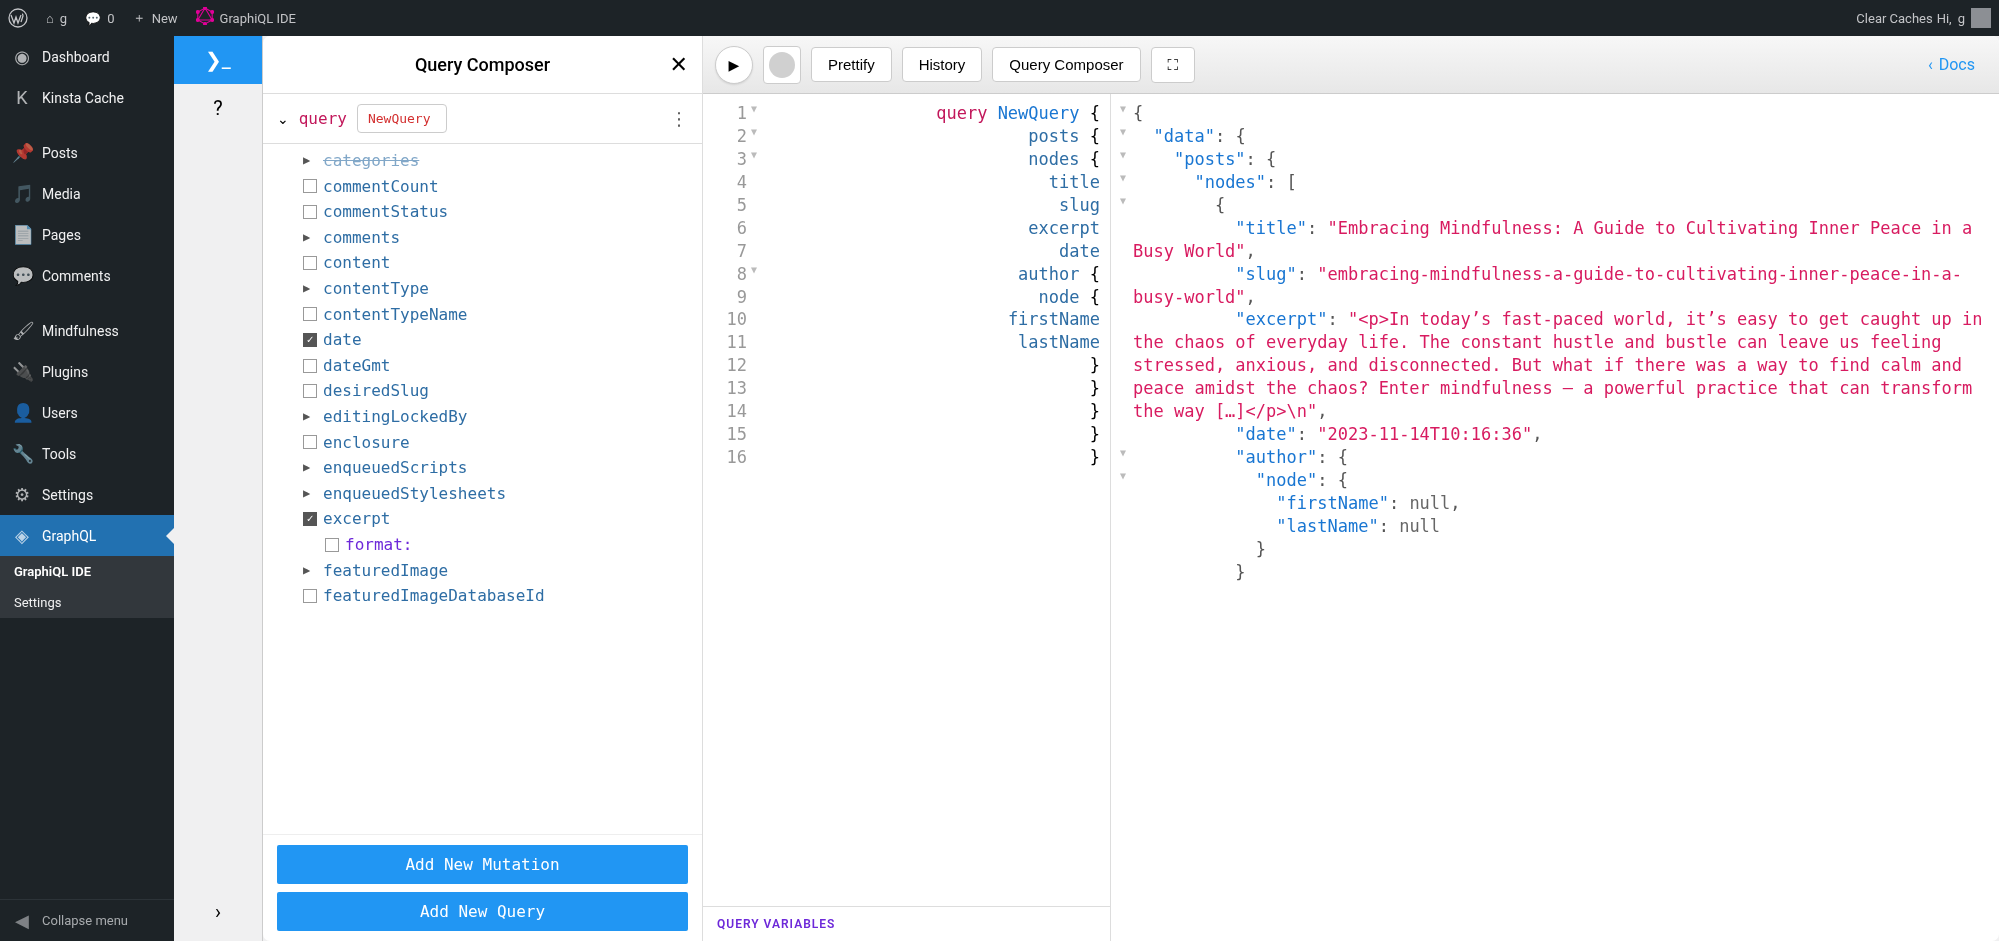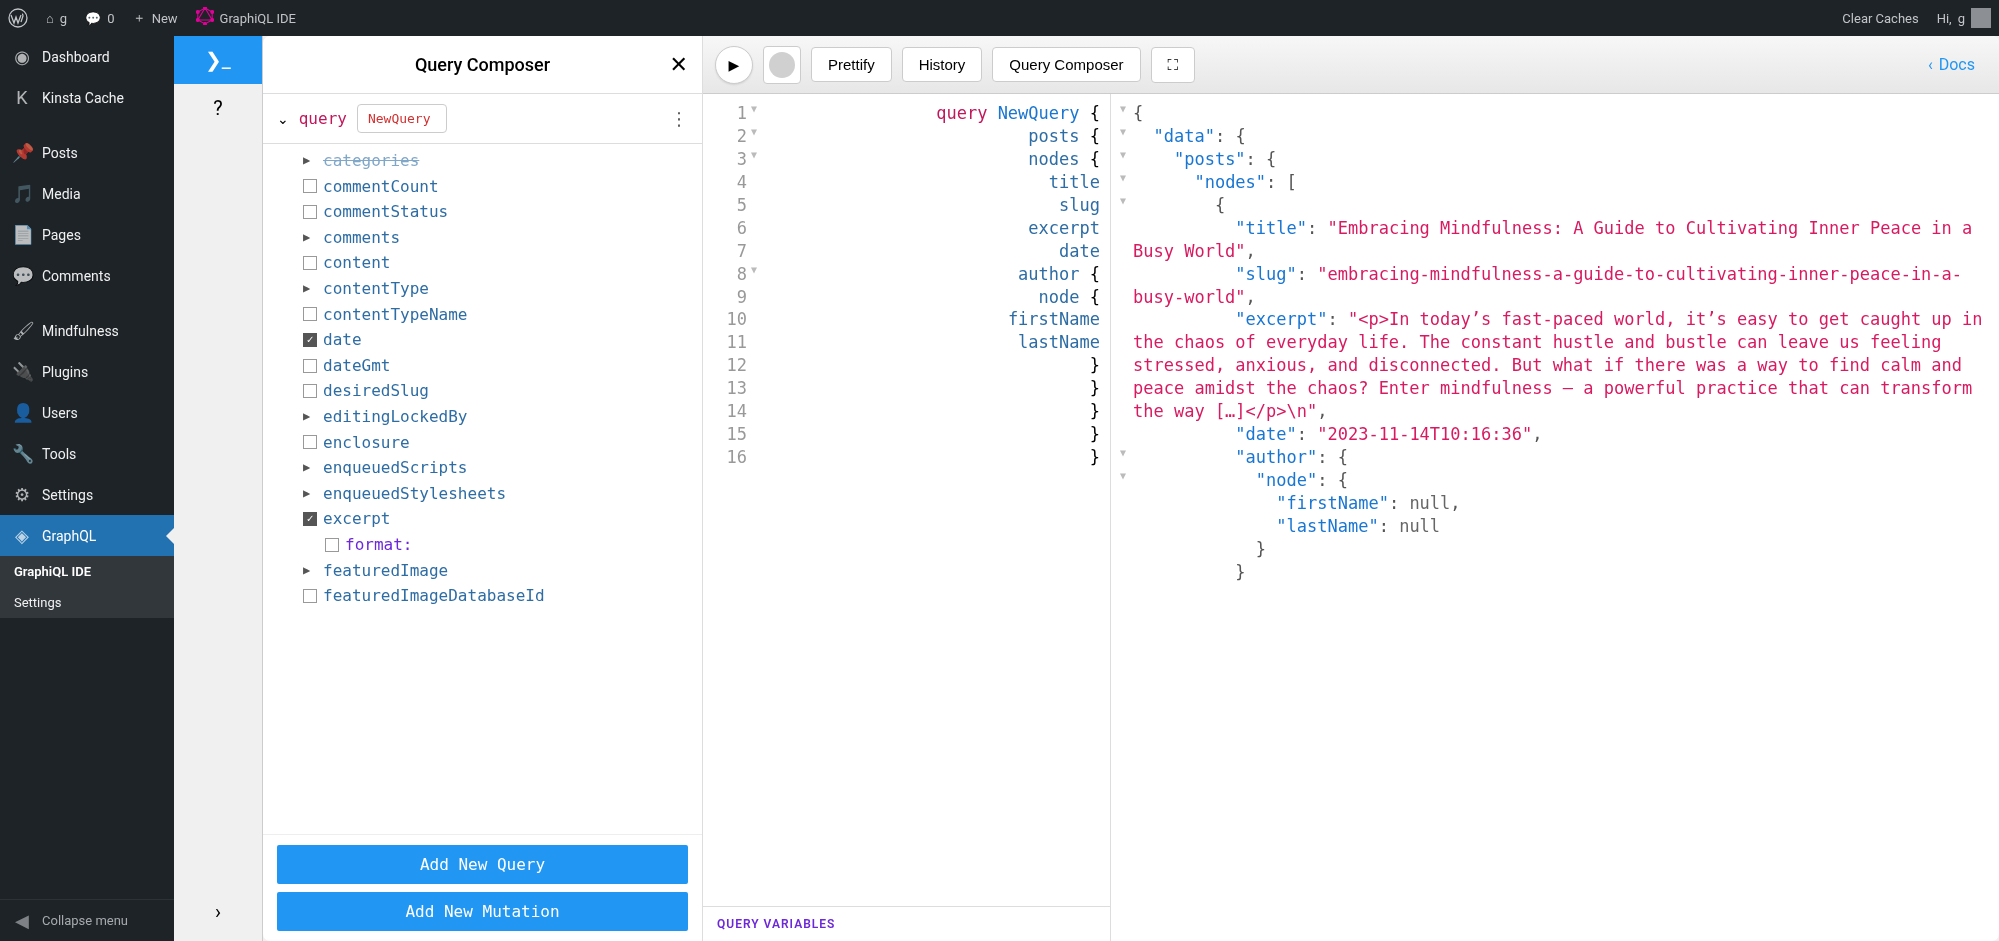--- a/index.html
+++ b/index.html
@@ -1,20 +1,20 @@
 <!DOCTYPE html>
 <html><head>
 <meta charset="utf-8">
 <style>
 * { margin: 0; padding: 0; box-sizing: border-box; }
 body { font-family: -apple-system, BlinkMacSystemFont, "Segoe UI", Roboto, sans-serif; font-size: 14px; background: #f0f0f1; overflow: hidden; }
 .wp-topbar { height: 36px; background: #1d2327; color: #c3c4c7; display: flex; align-items: center; padding: 0 8px; gap: 8px; }
 .wp-topbar-left { display: flex; align-items: center; gap: 18px; flex: 1; }
 .wp-topbar-item { display: flex; align-items: center; gap: 6px; font-size: 13px; cursor: pointer; }
-.wp-topbar-right { display: flex; align-items: center; gap: 18px; font-size: 13px; }
+.wp-topbar-right { display: flex; align-items: center; gap: 4px; font-size: 13px; }
 .wp-topbar-icon { width: 20px; height: 20px; display: flex; align-items: center; justify-content: center; font-size: 18px; }
 .wp-avatar { width: 20px; height: 20px; background: #8c8f94; }
 .graphql-logo { color: #e10098; font-size: 18px; }
 
 .main { display: flex; height: calc(100vh - 36px); }
 .wp-sidebar { width: 174px; background: #1d2327; color: #f0f0f1; display: flex; flex-direction: column; }
 .wp-menu-item { display: flex; align-items: center; gap: 10px; padding: 10px 12px; font-size: 14px; cursor: pointer; color: #f0f0f1; }
 .wp-menu-item.active { background: #2271b1; color: #fff; position: relative; }
 .wp-menu-item.active::after { content: ''; position: absolute; right: 0; top: 50%; transform: translateY(-50%); border: 8px solid transparent; border-right-color: #f0f0f1; }
 .wp-menu-sep { height: 14px; }
@@ -287,22 +287,22 @@
           <div class="tree-item">
               <span class="tree-arrow">▶</span>
               <span>featuredImage</span>
             </div>
           <div class="tree-item">
               <span class="tree-checkbox"></span>
               <span>featuredImageDatabaseId</span>
             </div>
         </div>
         <div class="composer-actions">
+          <button class="action-btn">Add New Mutation</button>
           <button class="action-btn">Add New Query</button>
-          <button class="action-btn">Add New Mutation</button>
         </div>
       </div>
 
       <div style="flex:1;display:flex;flex-direction:column;overflow:hidden">
         <div class="ide-toolbar">
           <div class="play-btn">
               <span>▶</span>
             </div>
           <div class="avatar-btn">
               <div class="avatar-circle"></div>

